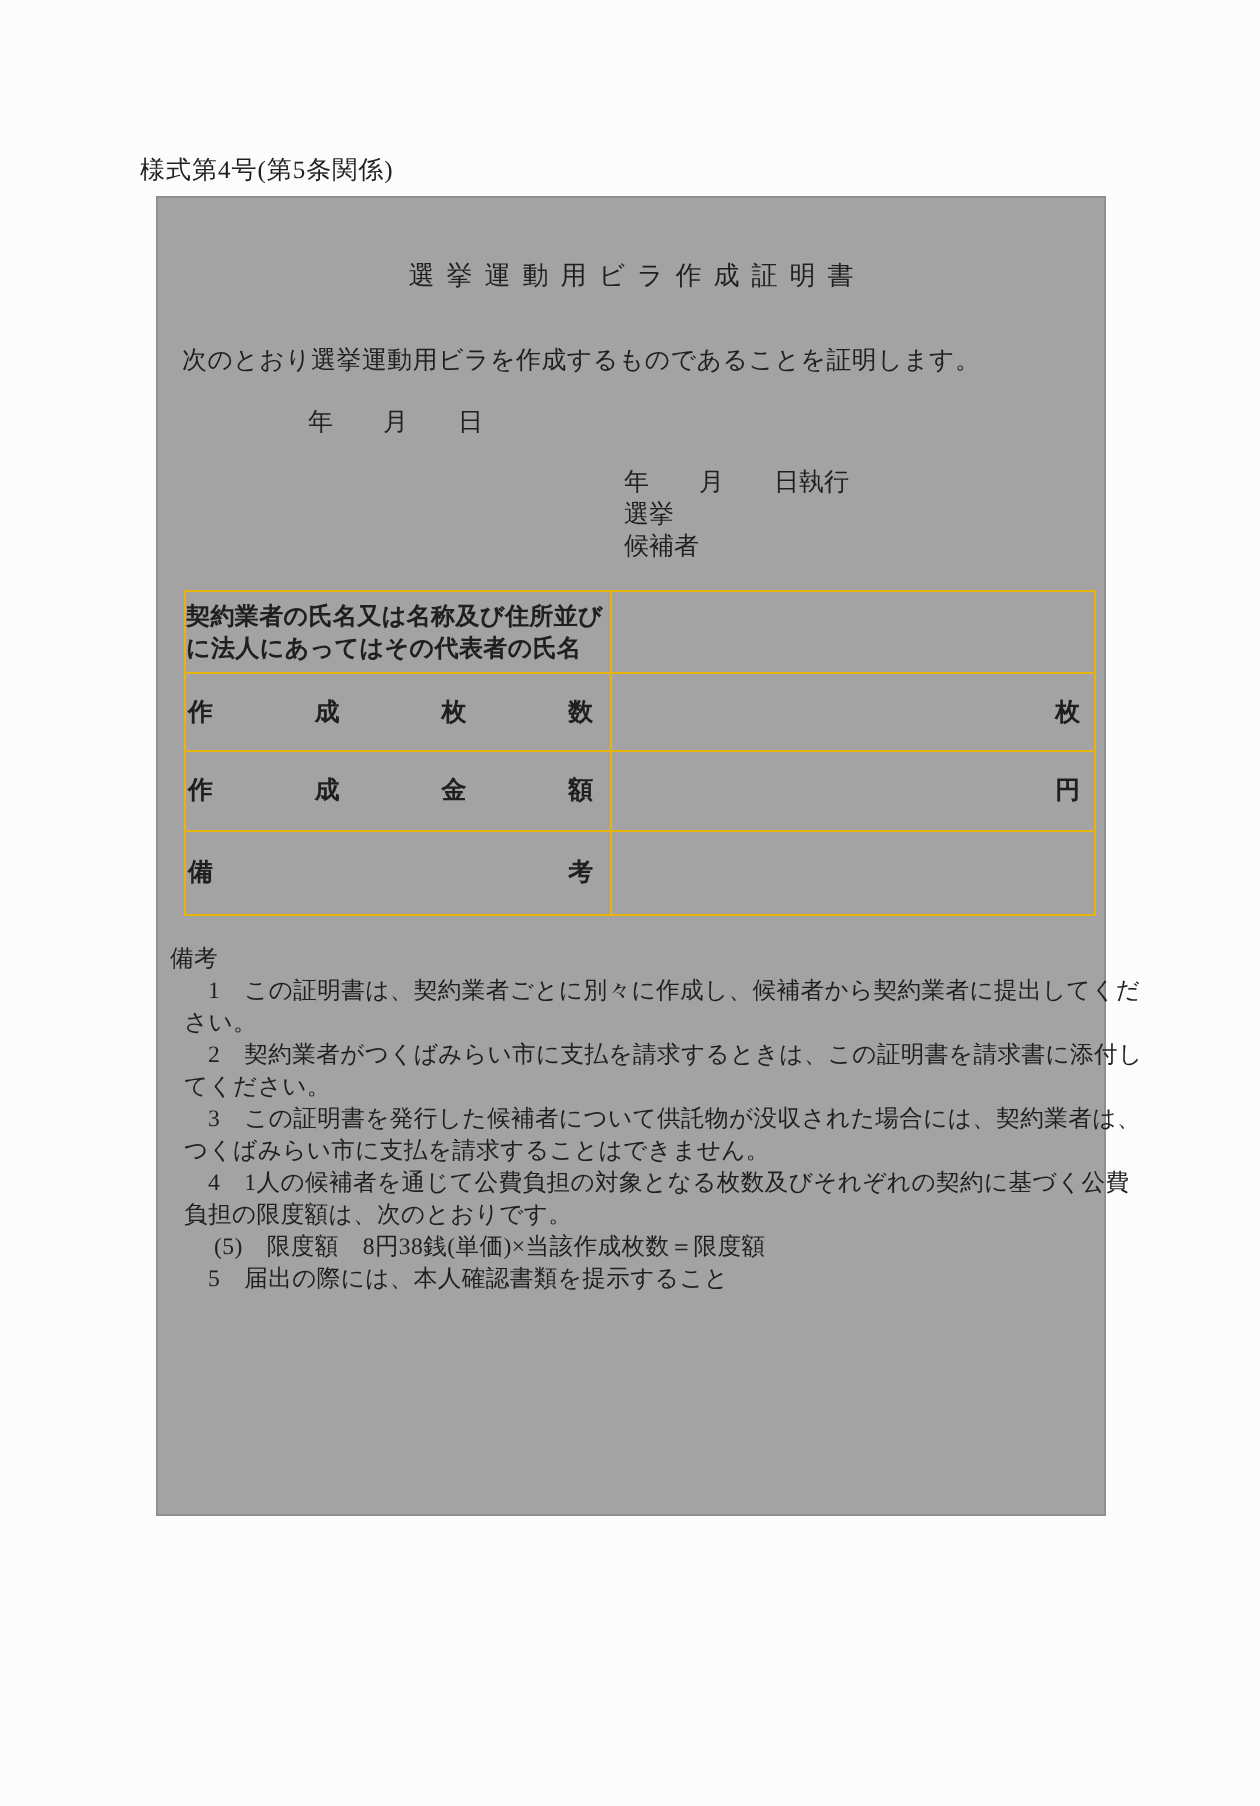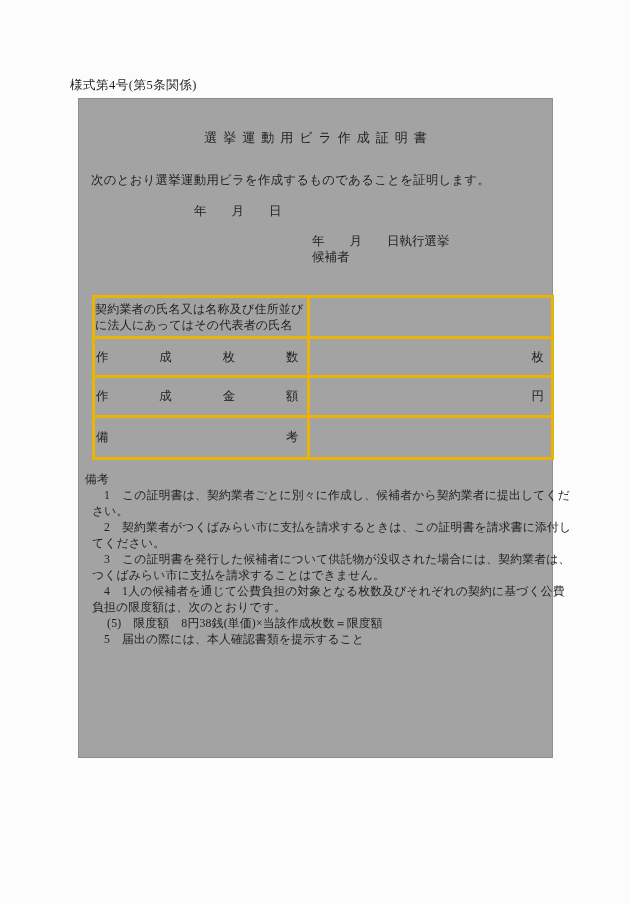--- a/index.html
+++ b/index.html
@@ -30,39 +30,40 @@
     white-space:nowrap;
   }
 
   .cert-statement{
     position:absolute;top:73px;left:12px;
     font-size:12.4px;letter-spacing:0.3px;white-space:nowrap;
   }
 
   .issue-date{
     position:absolute;top:104px;left:75px;
-    font-size:12.5px;white-space:nowrap;margin-left:40px;
+    font-size:12.5px;white-space:nowrap;
   }
 
   .election-block{
     position:absolute;top:134px;left:233px;width:234px;
     font-size:12.5px;line-height:16px;
   }
-  .election-line1{display:flex;justify-content:flex-start;white-space:nowrap;}
+  .election-line1{display:flex;justify-content:flex-start;white-space:nowrap;flex-direction:column;}
   .candidate-line{white-space:nowrap;}
 
   table.cert-table{
     position:absolute;top:196px;left:13px;
     width:453px;border-collapse:collapse;table-layout:fixed;
     font-size:12.4px;
   }
   table.cert-table td{
-    border:3px solid #eab308;
+    border:1px solid #eab308;
     vertical-align:middle;
     padding:0;
+    font-weight:bold;
   }
   td.c-label{width:212px;padding:2px 3px 2px 6px;}
   td.c-value{width:241px;}
   .label-wrap{font-size:12px;line-height:16px;letter-spacing:0.2px;}
   .justify-label{
     display:block;
     text-align:justify;text-align-last:justify;
     padding:0 8px 0 1px;
     letter-spacing:0.5px;
   }

